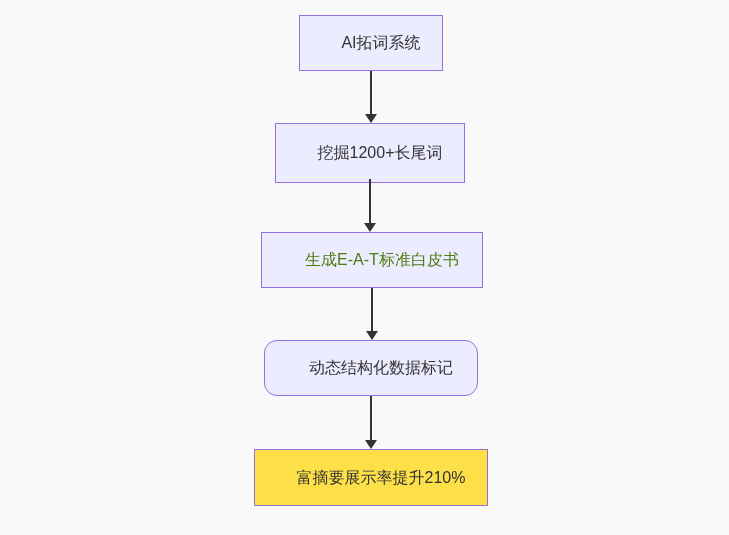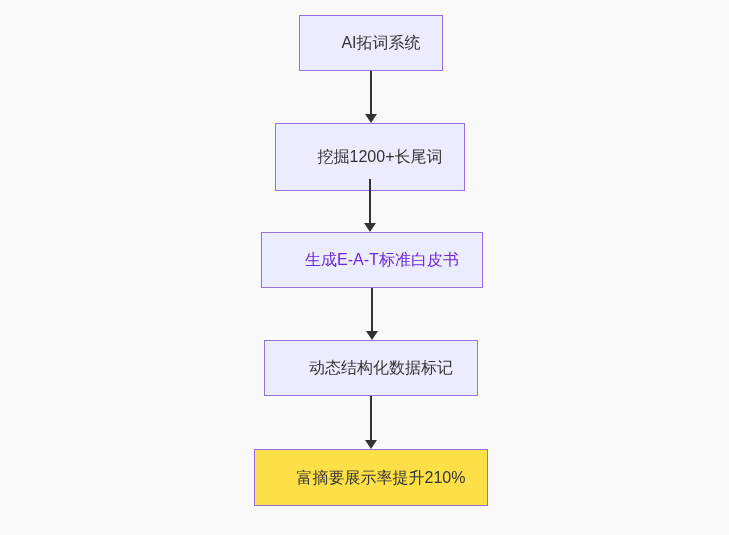--- a/index.html
+++ b/index.html
@@ -47,27 +47,27 @@
     border-top: 9px solid #333333;
   }
 </style>
 </head>
 <body>
 
 <div class="canvas" style="background: rgb(249, 249, 249);">
     <div class="node" style="left: 299px; top: 15px; width: 144px; height: 56px; background: rgb(236, 236, 255); border-color: rgb(147, 112, 219); color: rgb(51, 51, 51);">
       <span>AI拓词系统</span>
     </div>
-    <div class="node" style="left: 275px; top: 123px; width: 190px; height: 68px; background: rgb(236, 236, 255); border-color: rgb(147, 112, 219); color: rgb(51, 51, 51);">
+    <div class="node" style="left: 275px; top: 123px; width: 190px; height: 60px; background: rgb(236, 236, 255); border-color: rgb(147, 112, 219); color: rgb(51, 51, 51);">
       <span>挖掘1200+长尾词</span>
     </div>
-    <div class="node" style="left: 261px; top: 232px; width: 222px; height: 56px; background: rgb(236, 236, 255); border-color: rgb(147, 112, 219); color: #6d28d9;">
+    <div class="node" style="left: 261px; top: 232px; width: 222px; height: 56px; background: rgb(236, 236, 255); border-color: rgb(147, 112, 219); color: #4d7c0f;">
       <span>生成E-A-T标准白皮书</span>
     </div>
-    <div class="node" style="left: 264px; top: 340px; width: 214px; height: 56px; background: rgb(236, 236, 255); border-color: rgb(147, 112, 219); color: rgb(51, 51, 51);">
+    <div class="node" style="left: 264px; top: 340px; width: 214px; height: 56px; background: rgb(236, 236, 255); border-color: rgb(147, 112, 219); color: rgb(51, 51, 51); border-radius: 13px;">
       <span>动态结构化数据标记</span>
     </div>
     <div class="node" style="left: 254px; top: 449px; width: 234px; height: 57px; background: #fde047; border-color: rgb(147, 112, 219); color: rgb(51, 51, 51);">
       <span>富摘要展示率提升210%</span>
     </div>
     <div class="edge-line" style="left: 370.25px; top: 71px; height: 44px; background: rgb(51, 51, 51);"></div>
     <div class="edge-head" style="left: 365px; top: 114px; border-top-color: rgb(51, 51, 51);"></div>
     <div class="edge-line" style="left: 369.25px; top: 179px; height: 45px; background: rgb(51, 51, 51);"></div>
     <div class="edge-head" style="left: 364px; top: 223px; border-top-color: rgb(51, 51, 51);"></div>
     <div class="edge-line" style="left: 371.25px; top: 288px; height: 44px; background: rgb(51, 51, 51);"></div>

